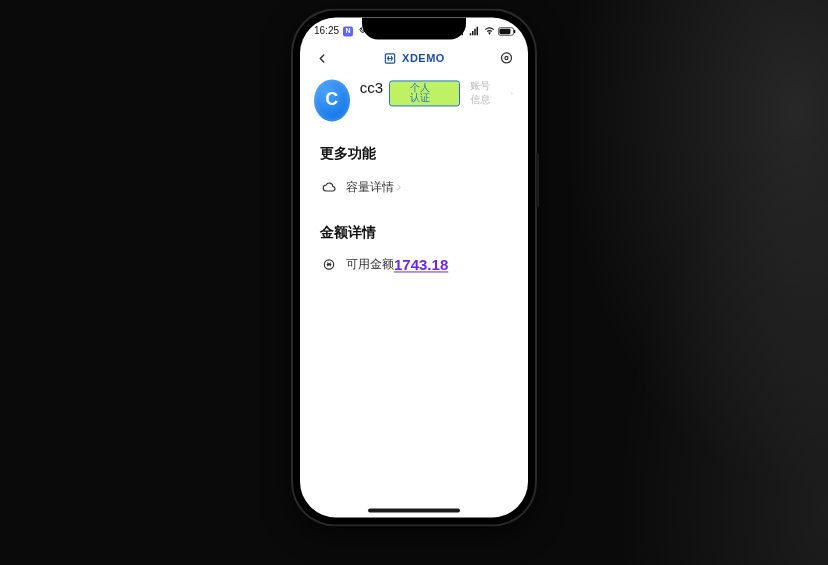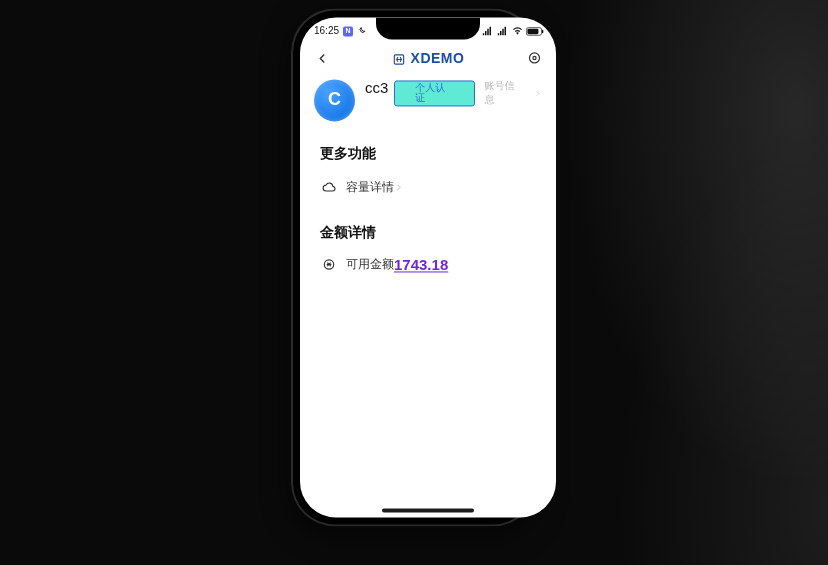--- a/index.html
+++ b/index.html
@@ -38,21 +38,21 @@
       position: absolute;
       right: -2px;
       top: 145px;
       width: 3px;
       height: 54px;
       background: #1c1c1c;
       border-radius: 2px;
     }
     .screen {
       position: relative;
-      width: 256px;
+      width: 228px;
       height: 500px;
       border-radius: 36px;
       background: #ffffff;
       overflow: hidden;
     }
     .notch {
       position: absolute;
       top: 0;
       left: 50%;
       transform: translateX(-50%);
@@ -92,22 +92,22 @@
       display:flex;
       align-items:center;
       justify-content:space-between;
       padding: 0 12px;
     }
     .back-btn, .settings-btn {
       width: 20px; height: 20px; display:flex; align-items:center; justify-content:center;
       color:#333;
     }
     .brand {
-      display:flex; align-items:flex-end; gap:5px;
-      color:#1a4fa8; font-weight:700; font-size:14px; letter-spacing:0.5px;
+      display:flex; align-items:center; gap:5px;
+      color:#1a4fa8; font-weight:700; font-size:11px; letter-spacing:0.5px;
     }
     .brand-logo { width: 14px; height: 14px; }
     
     .profile {
       display:flex;
       align-items:flex-start;
       gap: 10px;
       padding: 4px 14px 6px 14px;
     }
     .avatar {
@@ -120,21 +120,21 @@
     .profile-main { display:flex; flex-direction:row; gap:6px; }
     .username { font-size: 15px; color:#111; font-weight:500; }
     .chips-row { display:flex; align-items:center; gap:10px; }
     .chip {
       font-size: 10px;
       color:#2a6fd0;
       border: 1px solid #2a6fd0;
       border-radius: 3px;
       padding: 2px 20px;
       line-height: 1;
-      background:#5eead4;
+      background:#bef264;
     }
     .acct-link {
       display:flex; align-items:center; gap:12px;
       font-size: 10px; color:#b7b7b7;
     }
     .acct-link .chev { width:8px; height:8px; }
     
     .section-title {
       font-size: 14px; font-weight:700; color:#111;
       padding: 18px 14px 6px 20px;

